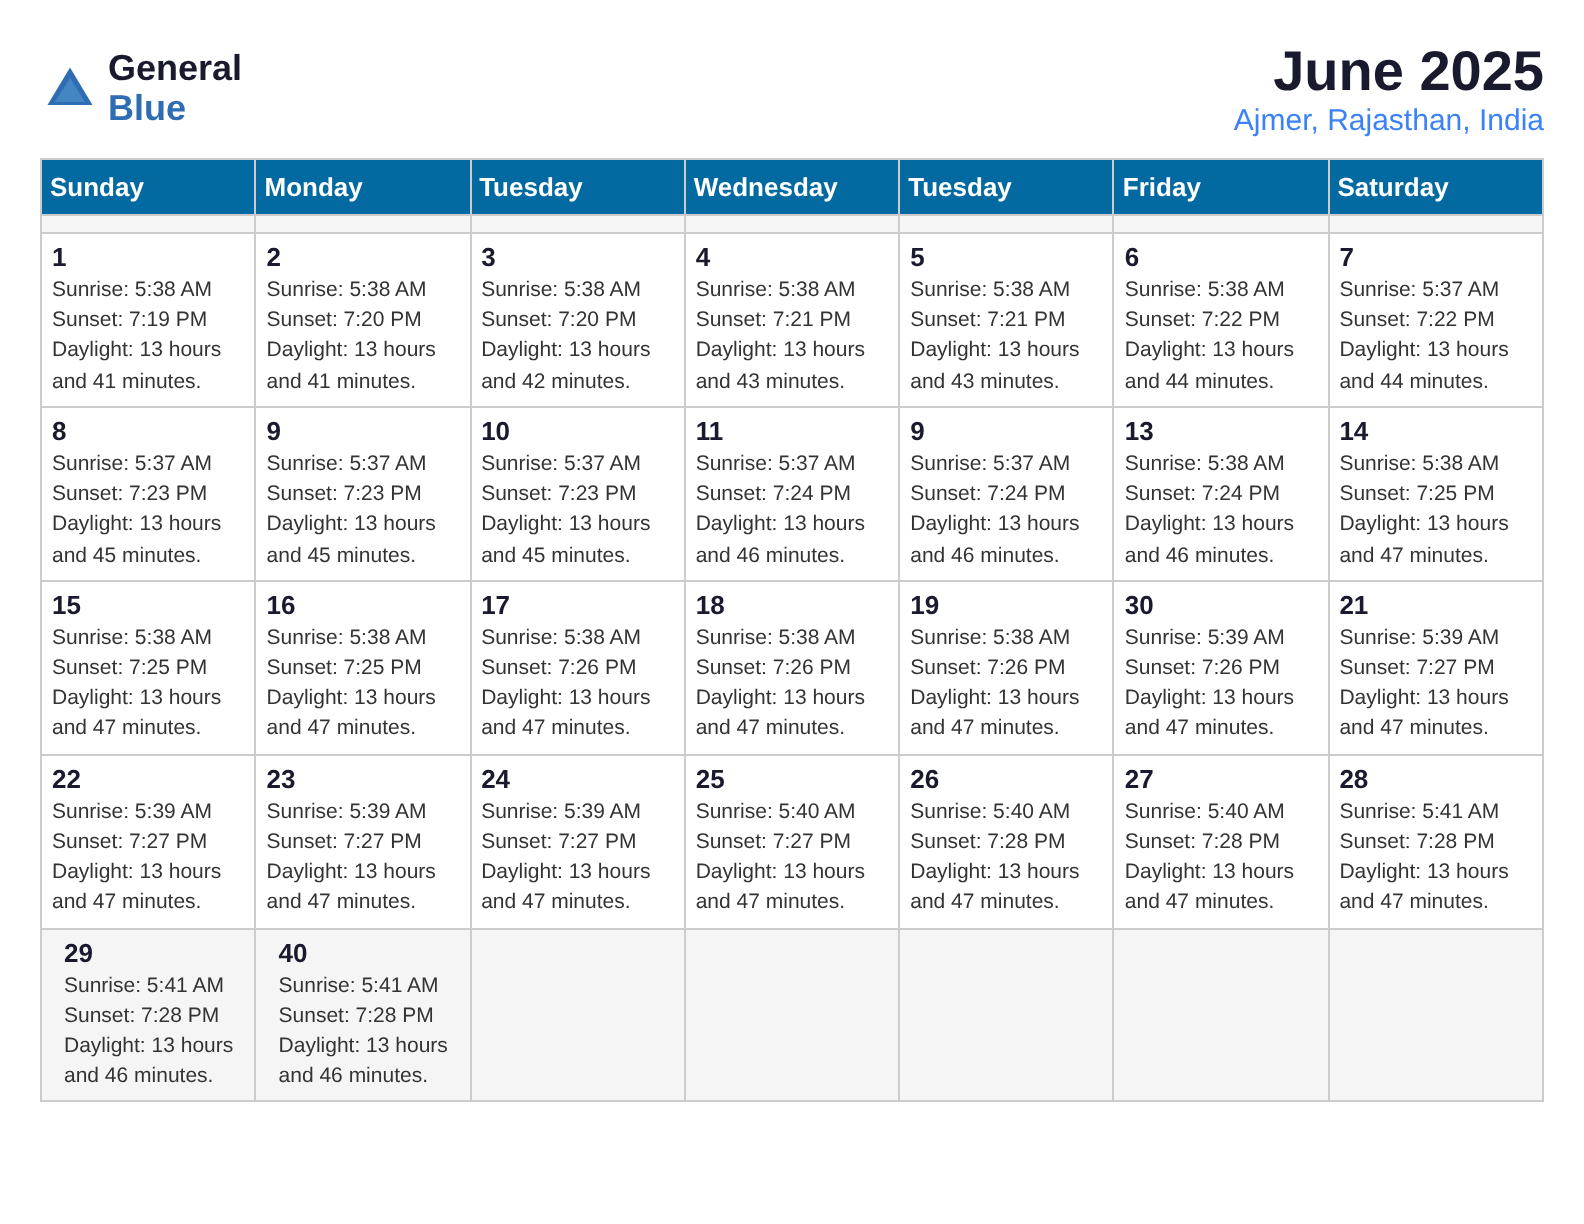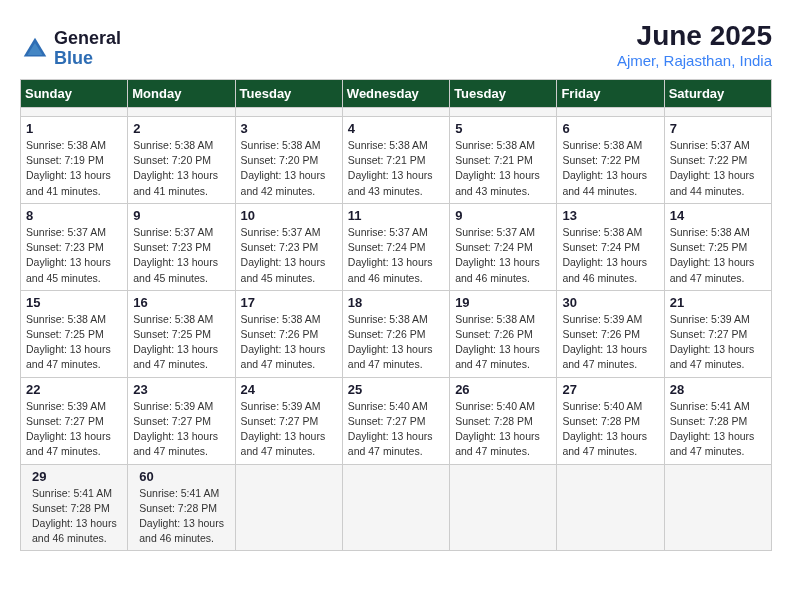--- a/index.html
+++ b/index.html
@@ -6,21 +6,21 @@
     body {
       font-family: Arial, sans-serif;
       background: #fff;
       width: 792px;
       min-height: 612px;
       padding: 20px;
     }
     .header {
       display: flex;
       justify-content: space-between;
-      align-items: flex-end;
+      align-items: center;
       margin-bottom: 10px;
     }
     .logo {
       display: flex;
       align-items: center;
     }
     .logo-text {
       display: flex;
       flex-direction: column;
       line-height: 1.1;
@@ -51,21 +51,21 @@
     .location {
       font-size: 15px;
       color: #3b82f6;
     }
     .calendar {
       width: 100%;
       border-collapse: collapse;
       font-size: 11px;
     }
     .calendar th {
-      background-color: #14532d;
+      background-color: #0369a1;
       color: #fff;
       padding: 6px 4px;
       text-align: left;
       font-size: 13px;
       font-weight: bold;
       border: 1px solid #ccc;
     }
     .calendar td {
       vertical-align: top;
       border: 1px solid #ccc;
@@ -319,21 +319,21 @@
     </tr>
 
     <tr>
       <td>
         <span class="day-num">29</span>
         <div class="day-info">
           Sunrise: 5:41 AM<br>Sunset: 7:28 PM<br>Daylight: 13 hours and 46 minutes.
         </div>
       </td>
       <td>
-        <span class="day-num">60</span>
+        <span class="day-num">40</span>
         <div class="day-info">
           Sunrise: 5:41 AM<br>Sunset: 7:28 PM<br>Daylight: 13 hours and 46 minutes.
         </div>
       </td>
       <td class="empty"></td>
       <td class="empty"></td>
       <td class="empty"></td>
       <td class="empty"></td>
       <td class="empty"></td>
     </tr>

